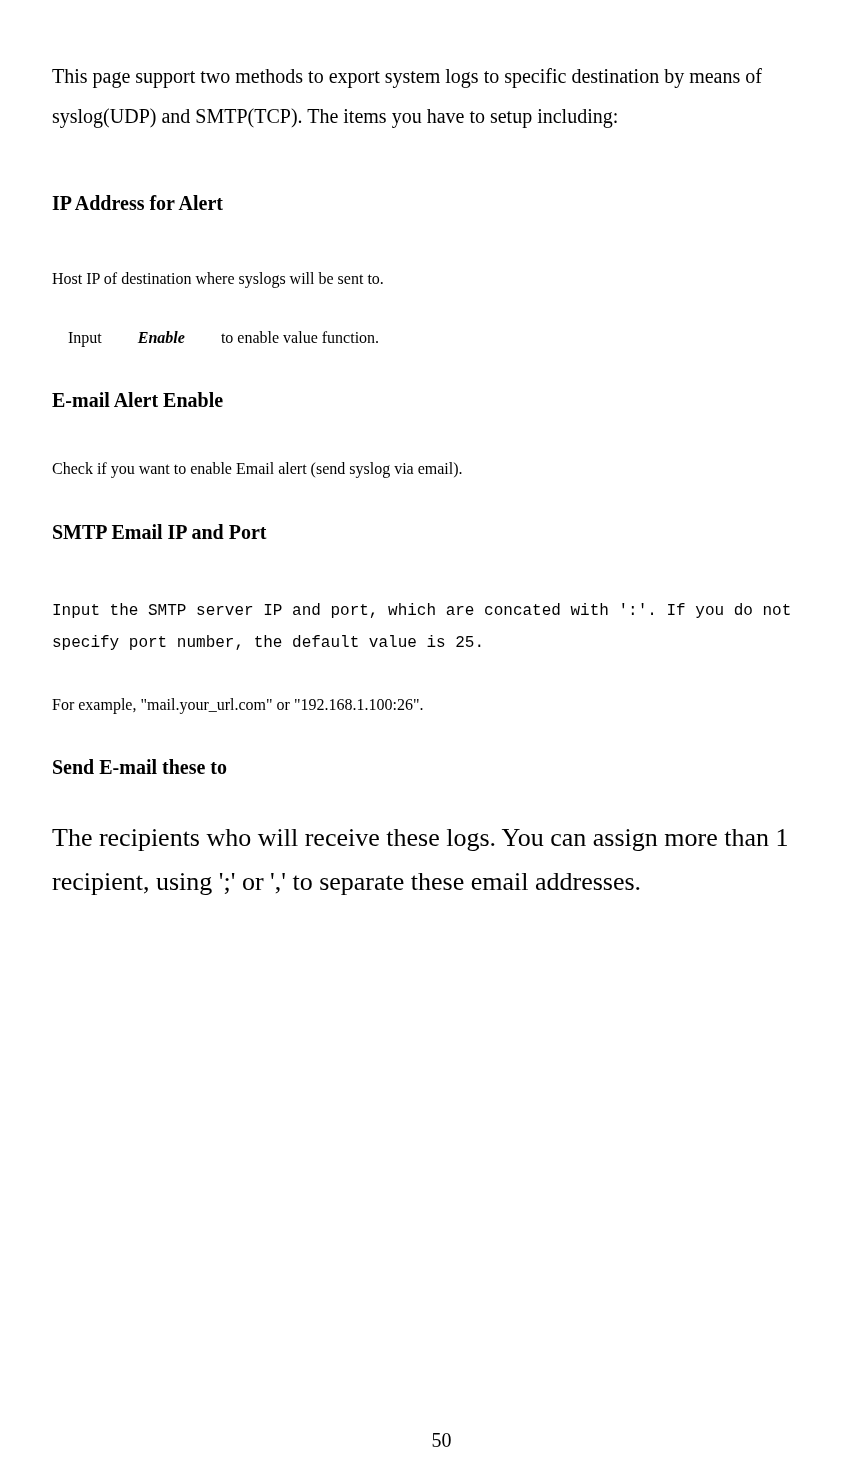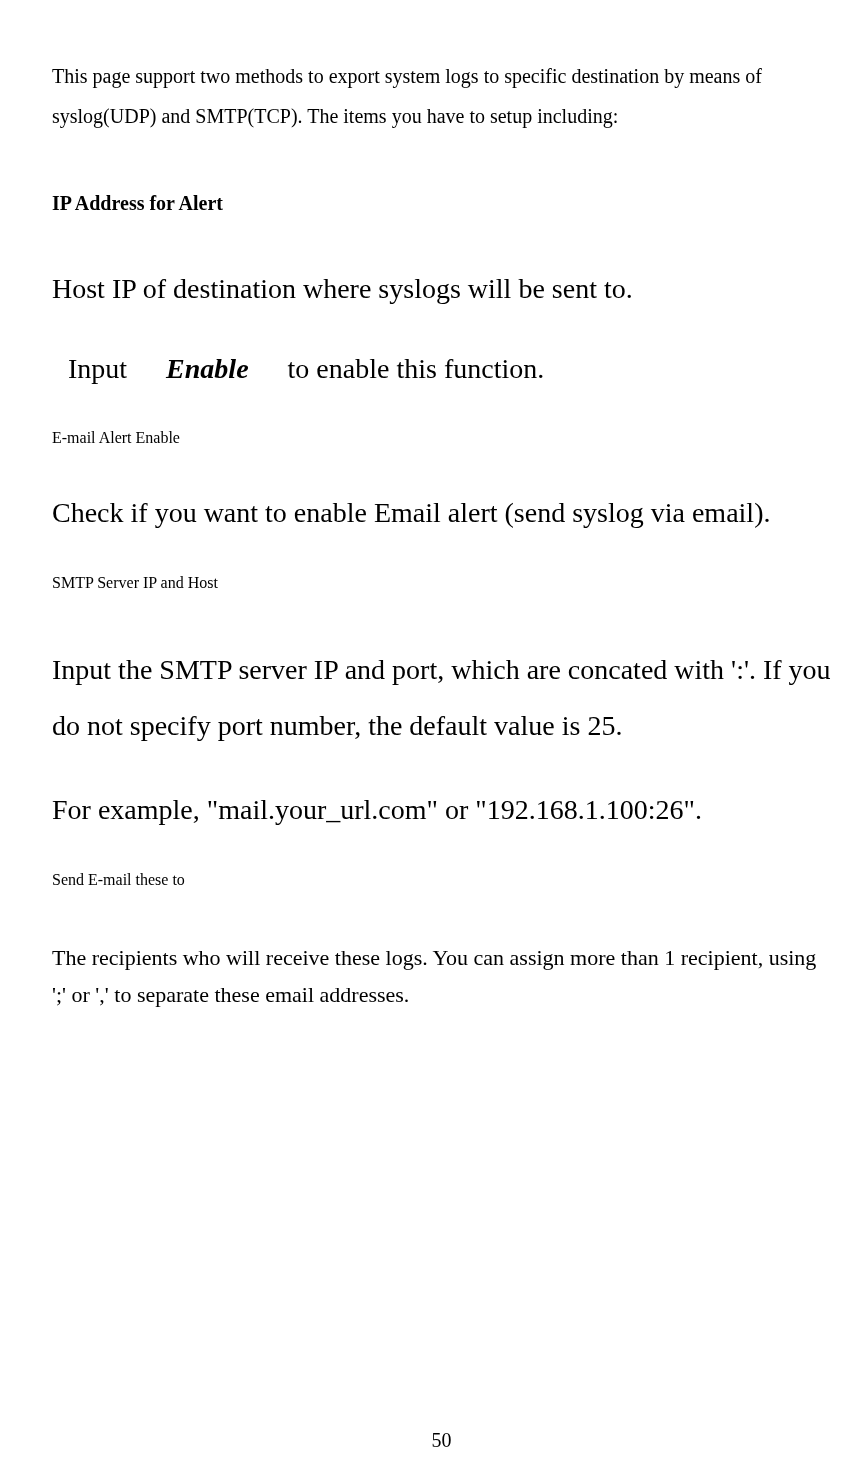--- a/index.html
+++ b/index.html
@@ -24,36 +24,35 @@
       font-size: 20px;
       line-height: 2.0;
     }
     .section-heading {
       font-size: 20px;
       font-weight: bold;
       margin-top: 24px;
       margin-bottom: 18px;
     }
     .body-text {
-      font-size: 28px;
+      font-size: 16px;
       line-height: 1.7;
     }
     .sub-heading {
-      font-size: 16px;
-      font-weight: normal;
+      font-size: 20px;
+      font-weight: bold;
       line-height: 1.7;
     }
     .inline-bold {
       font-weight: bold;
       font-style: italic;
     }
     .large-text {
-      font-size: 22px;
+      font-size: 26px;
       line-height: 1.7;
-      margin-top: 14px;
     }
     .page-number {
       position: absolute;
       bottom: 30px;
       left: 0;
       right: 0;
       text-align: center;
       font-size: 20px;
     }
   </style>
@@ -61,30 +60,30 @@
 <body>
 
 <div class="content">
 
   <p class="intro-text">This page support two methods to export system logs to specific destination by means of syslog(UDP) and SMTP(TCP). The items you have to setup including:</p>
 
   <p class="section-heading">IP Address for Alert</p>
 
   <p class="body-text">Host IP of destination where syslogs will be sent to.</p>
   <p class="body-text">
-    <span>Input </span><span class="inline-bold">Enable</span><span> to enable this function.</span>
+    <span>Input </span><span class="inline-bold">Enable</span><span> to enable value function.</span>
   </p>
 
   <p class="sub-heading">E-mail Alert Enable</p>
 
   <p class="body-text" style="margin-top:6px;">Check if you want to enable Email alert (send syslog via email).</p>
 
-  <p class="sub-heading">SMTP Server IP and Host</p>
+  <p class="sub-heading">SMTP Email IP and Port</p>
 
-  <p class="body-text" style="margin-top:14px; line-height:2.0;">Input the SMTP server IP and port, which are concated with ':'. If you do not specify port number, the default value is 25.</p>
+  <p class="body-text" style="margin-top:14px; line-height:2.0;font-family:Liberation Mono, monospace;">Input the SMTP server IP and port, which are concated with ':'. If you do not specify port number, the default value is 25.</p>
   <p class="body-text">For example, "mail.your_url.com" or "192.168.1.100:26".</p>
 
   <p class="sub-heading">Send E-mail these to</p>
 
   <p class="large-text">The recipients who will receive these logs. You can assign more than 1 recipient, using ';' or ',' to separate these email addresses.</p>
 
 </div>
 
 <div class="page-number">50</div>
 

